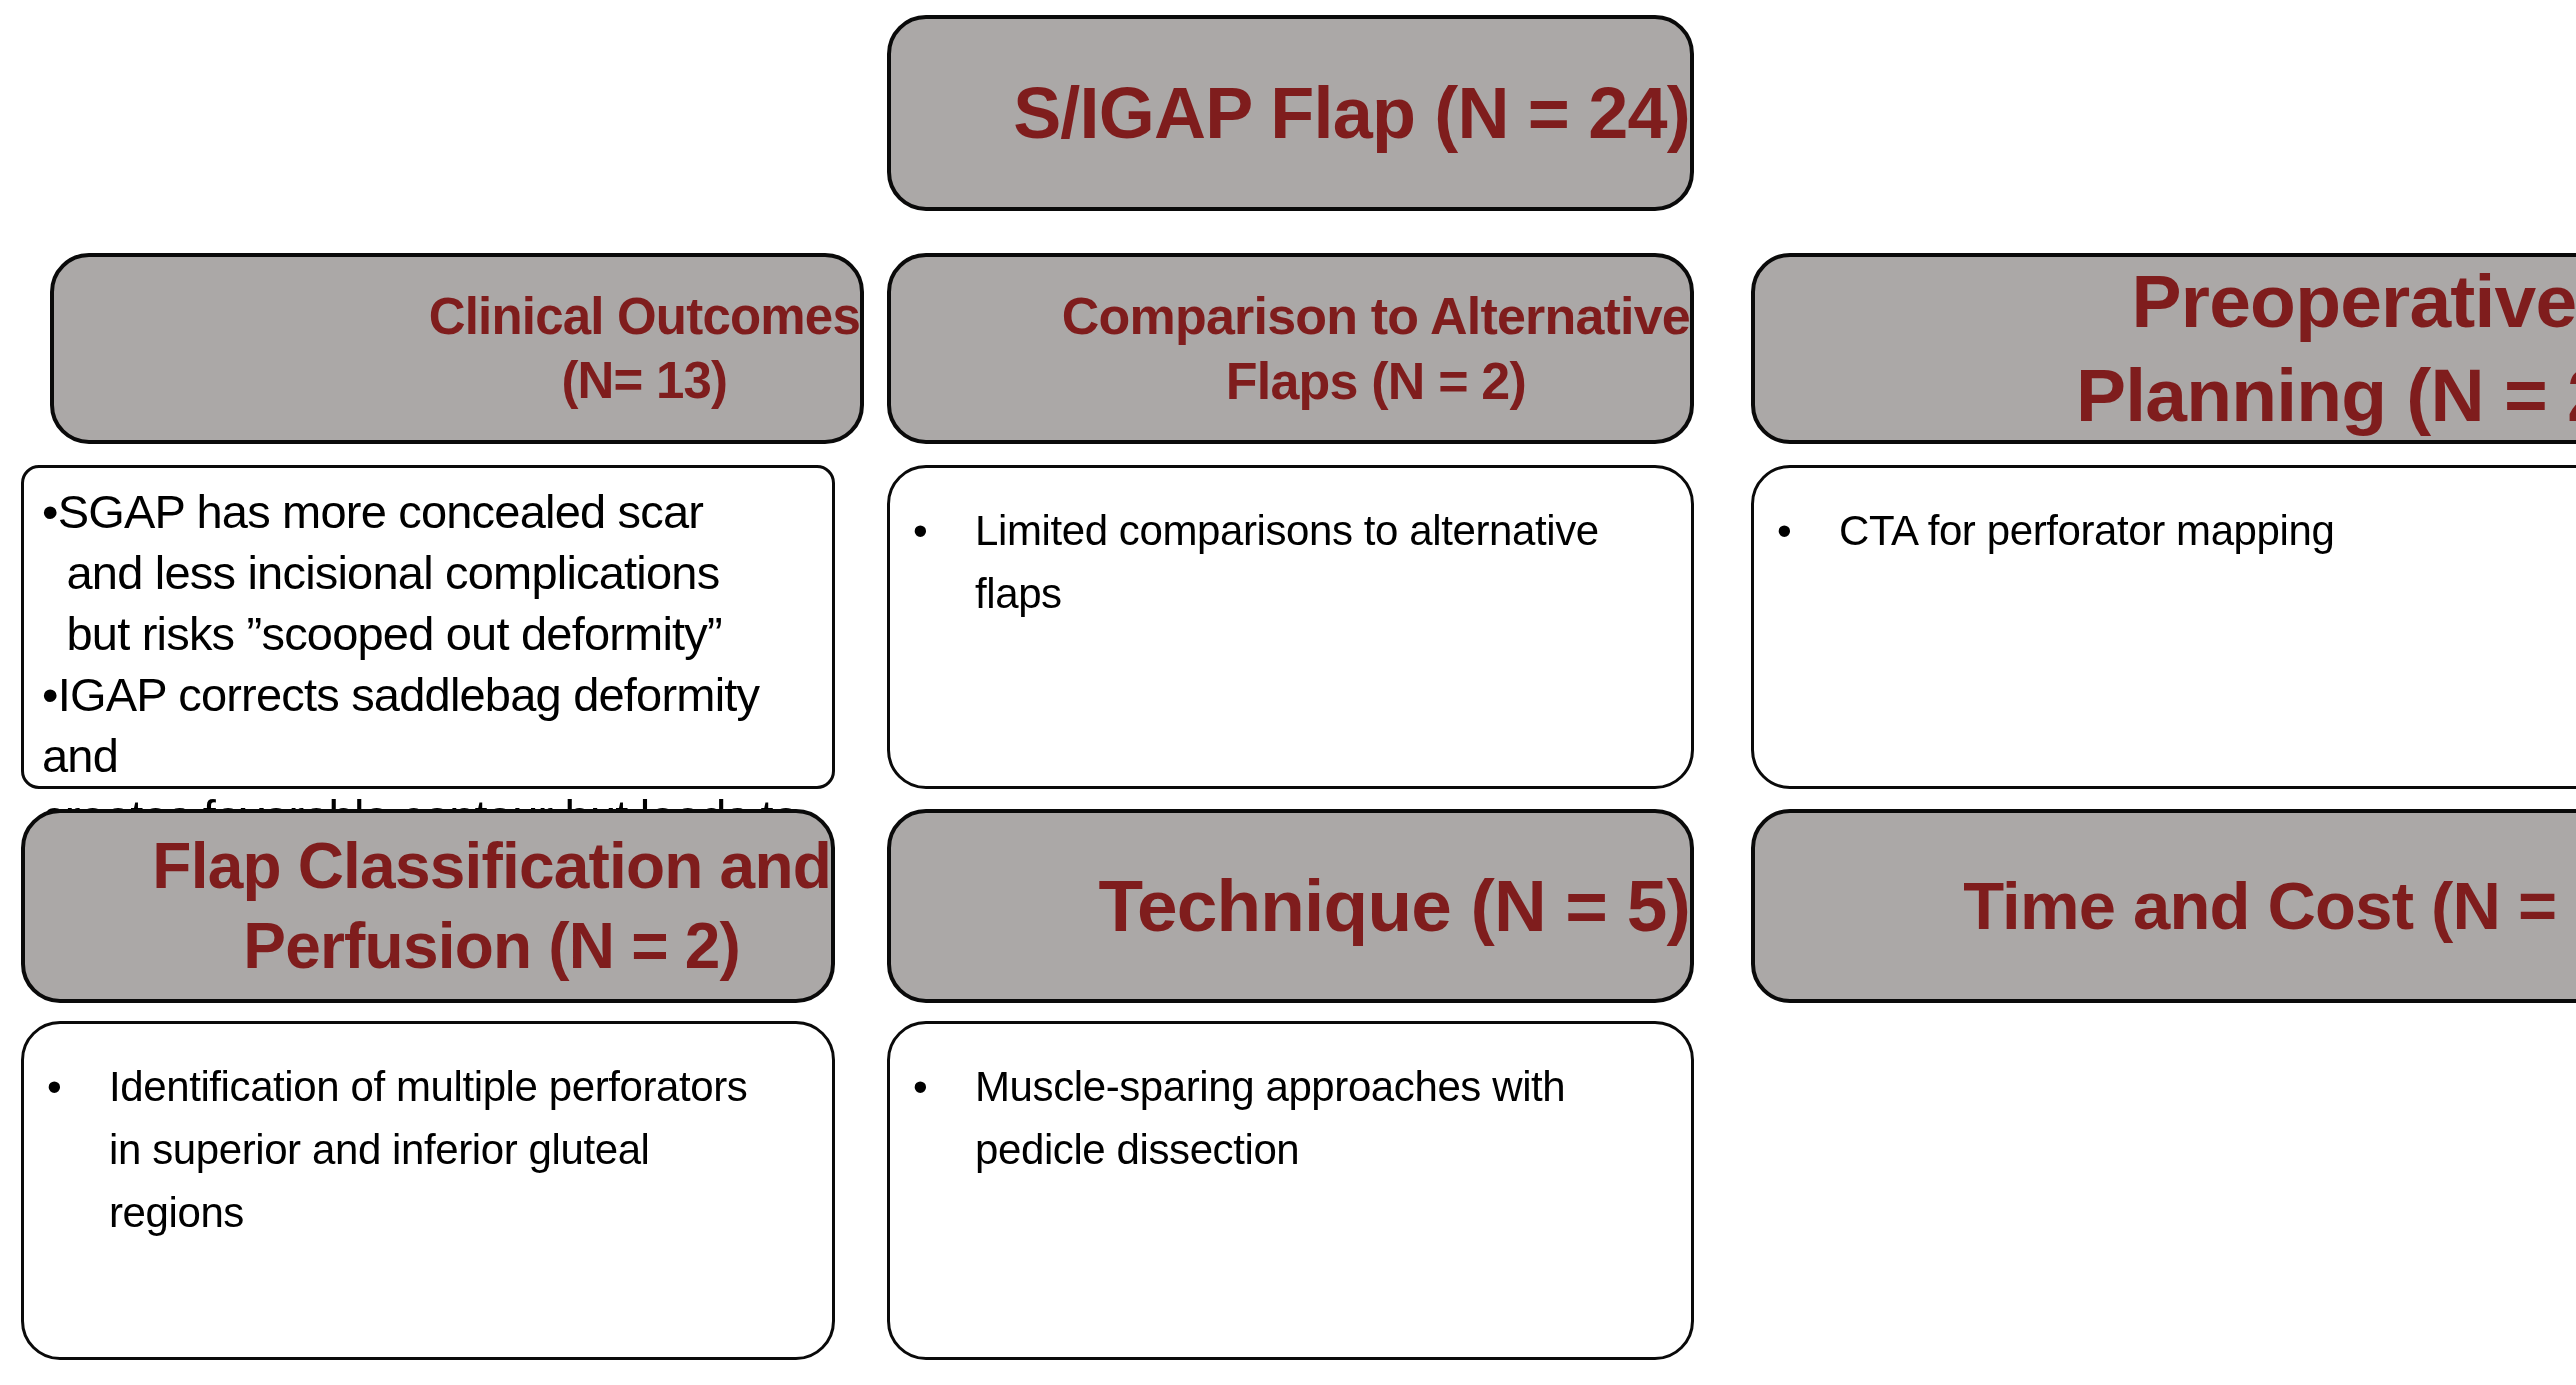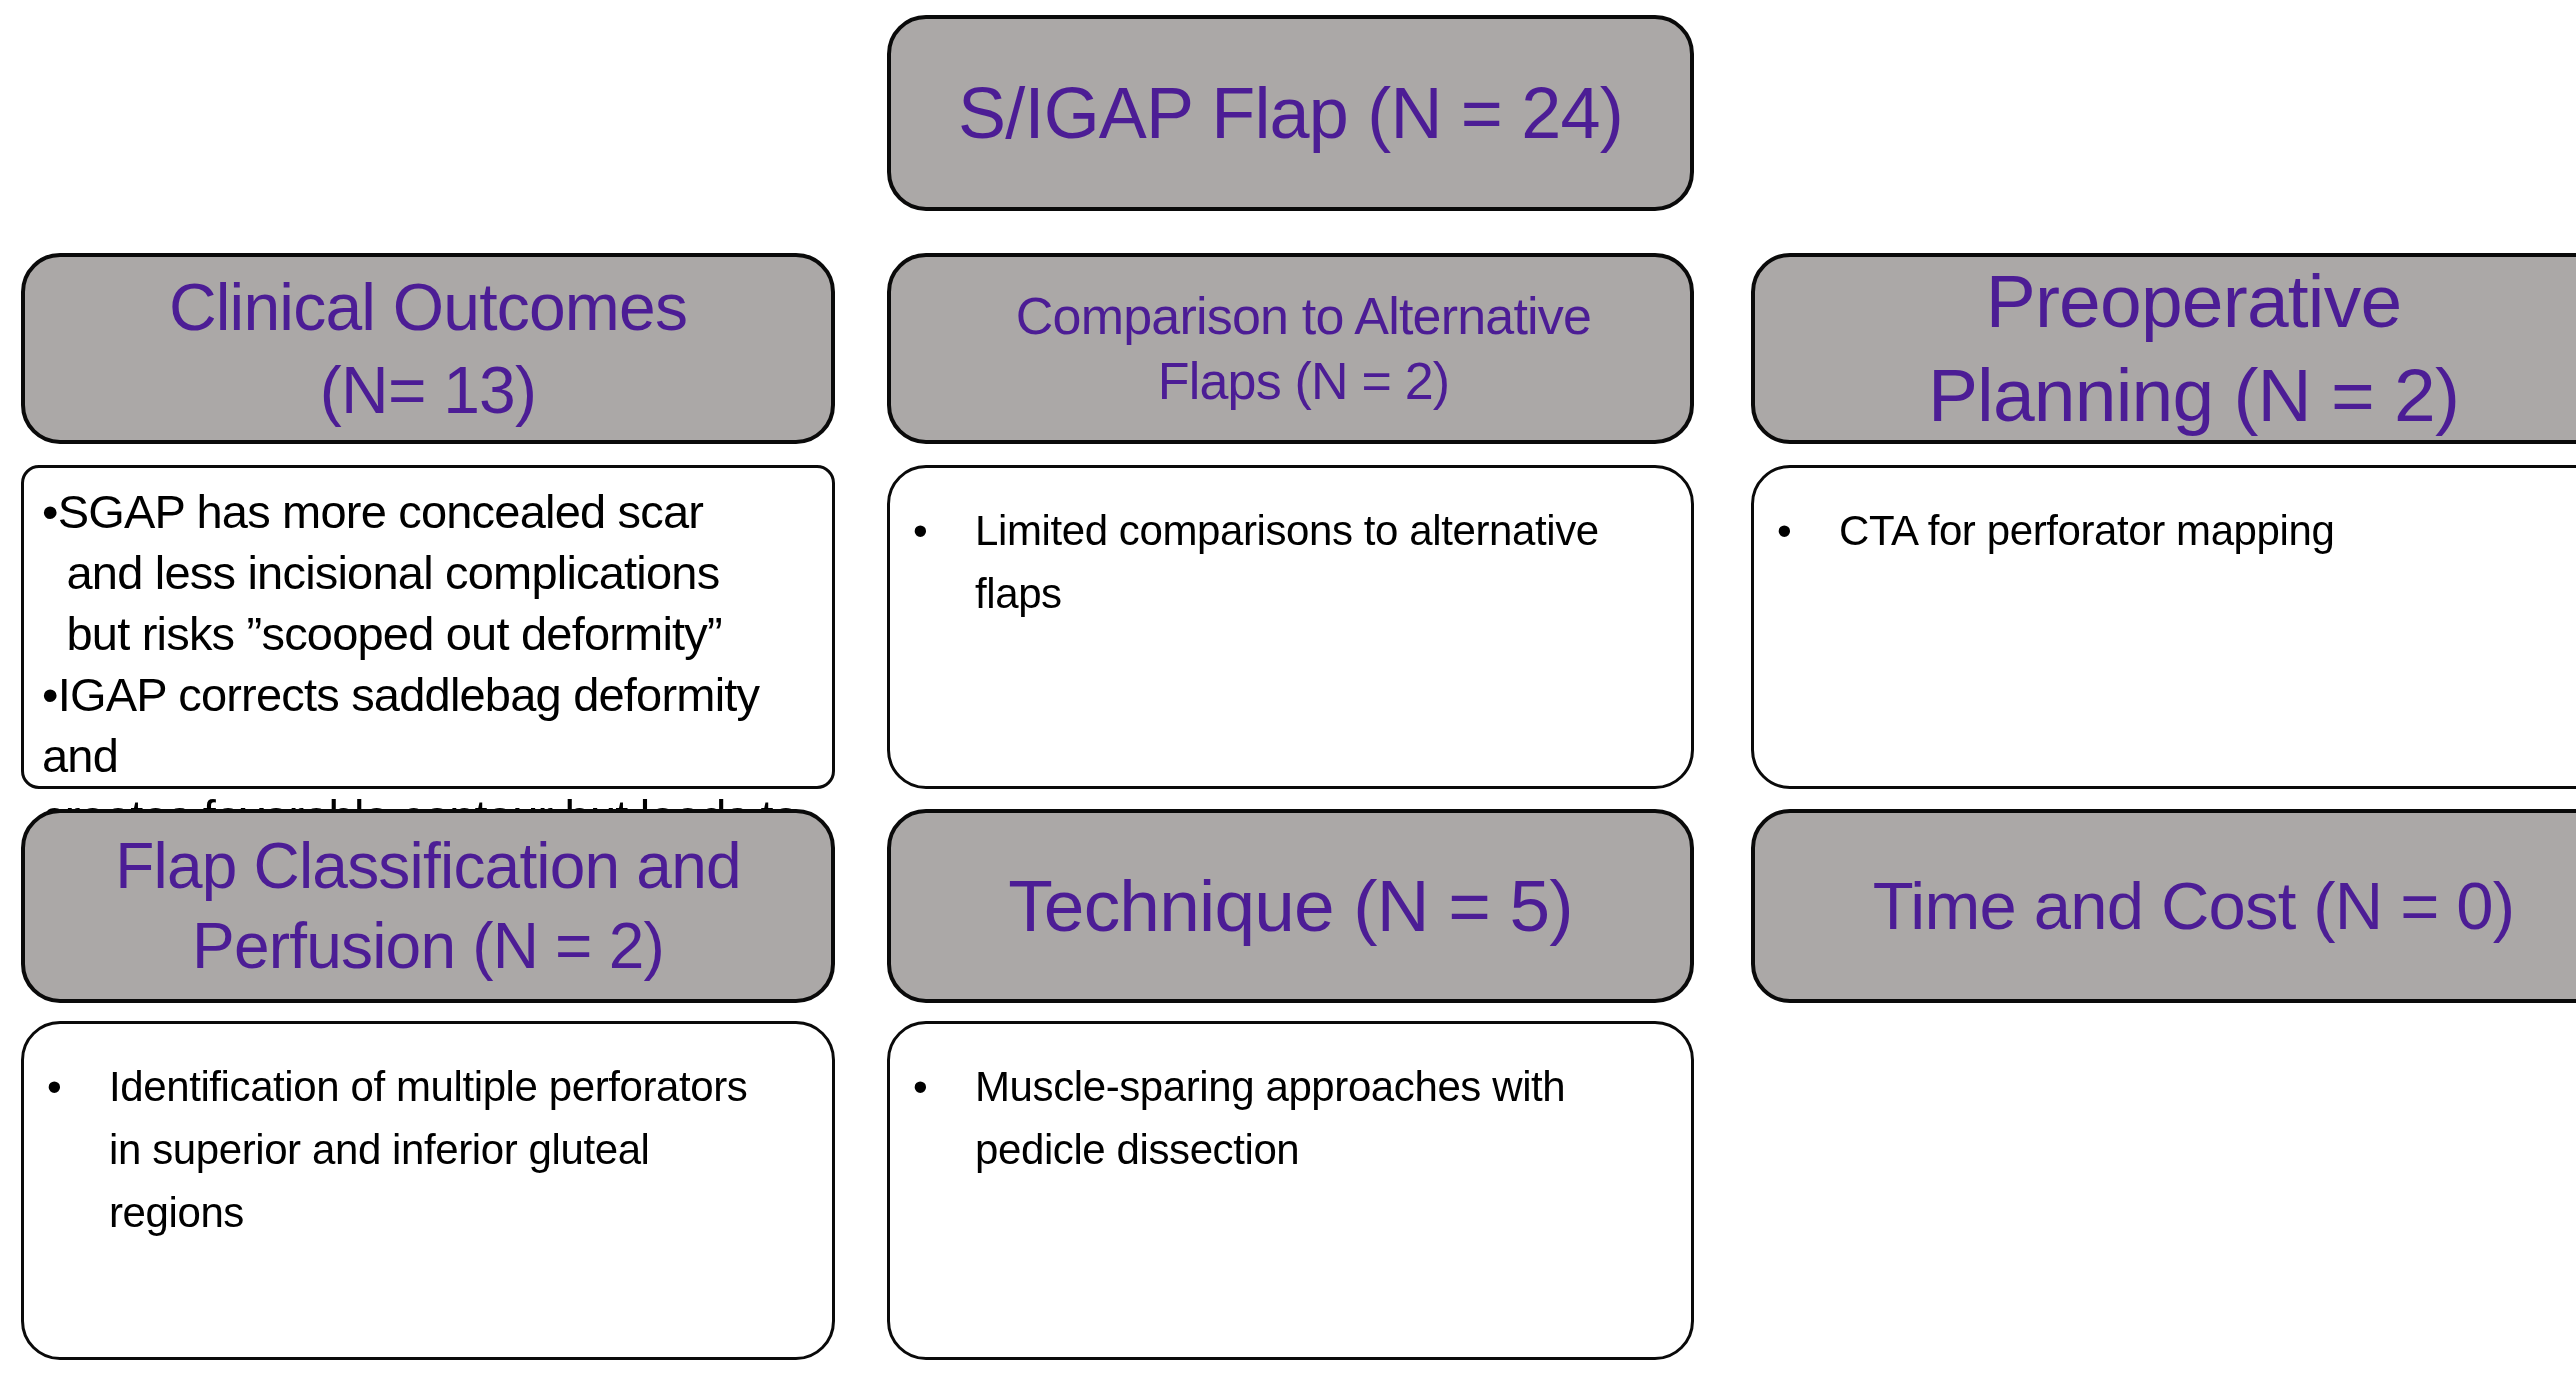--- a/index.html
+++ b/index.html
@@ -12,46 +12,47 @@
     overflow: hidden;
   }
   .box {
     position: absolute;
     box-sizing: border-box;
     border-radius: 39px;
   }
   .hdr {
     background: #aba8a7;
     border: 4.1px solid #0a0a0a;
-    color: #4c1d95;
+    color: #7f1d1d;
     display: flex;
     align-items: center;
-    justify-content: center;
+    justify-content: flex-end;
     text-align: center;
     white-space: pre-line;
     line-height: 1.25;
     letter-spacing: -0.8px;
+    font-weight: bold;
   }
   .bdy {
     background: #ffffff;
     border: 3.3px solid #0a0a0a;
     color: #000000;
   }
   
   .c1 { left: 21px;   width: 814px; }
   .c2 { left: 887px; width: 807px; }
   .c3 { left: 1751px; width: 885px; }
   
   .r1h { top: 253px;  height: 191px; }
   .r1b { top: 465px;  height: 324px; }
   .r2h { top: 809px;  height: 194px; }
   .r2b { top: 1021px; height: 339px; }
 
   #title-box { left: 887px; top: 14.7px; width: 807px; height: 196px; font-size: 72px; }
-  #h-clinical   { font-size: 66px; }
+  #h-clinical   { font-size: 51px; margin-left: 29px; }
   #h-comparison { font-size: 52px; padding-left: 26px; }
   #h-preop      { font-size: 75px; }
   #h-flap       { font-size: 64px; }
   #h-technique  { font-size: 73px; }
   #h-time       { font-size: 67px; }
 
   .plain-body {
     padding: 13px 21px 0 18px;
     font-size: 47px;
     line-height: 1.3;

